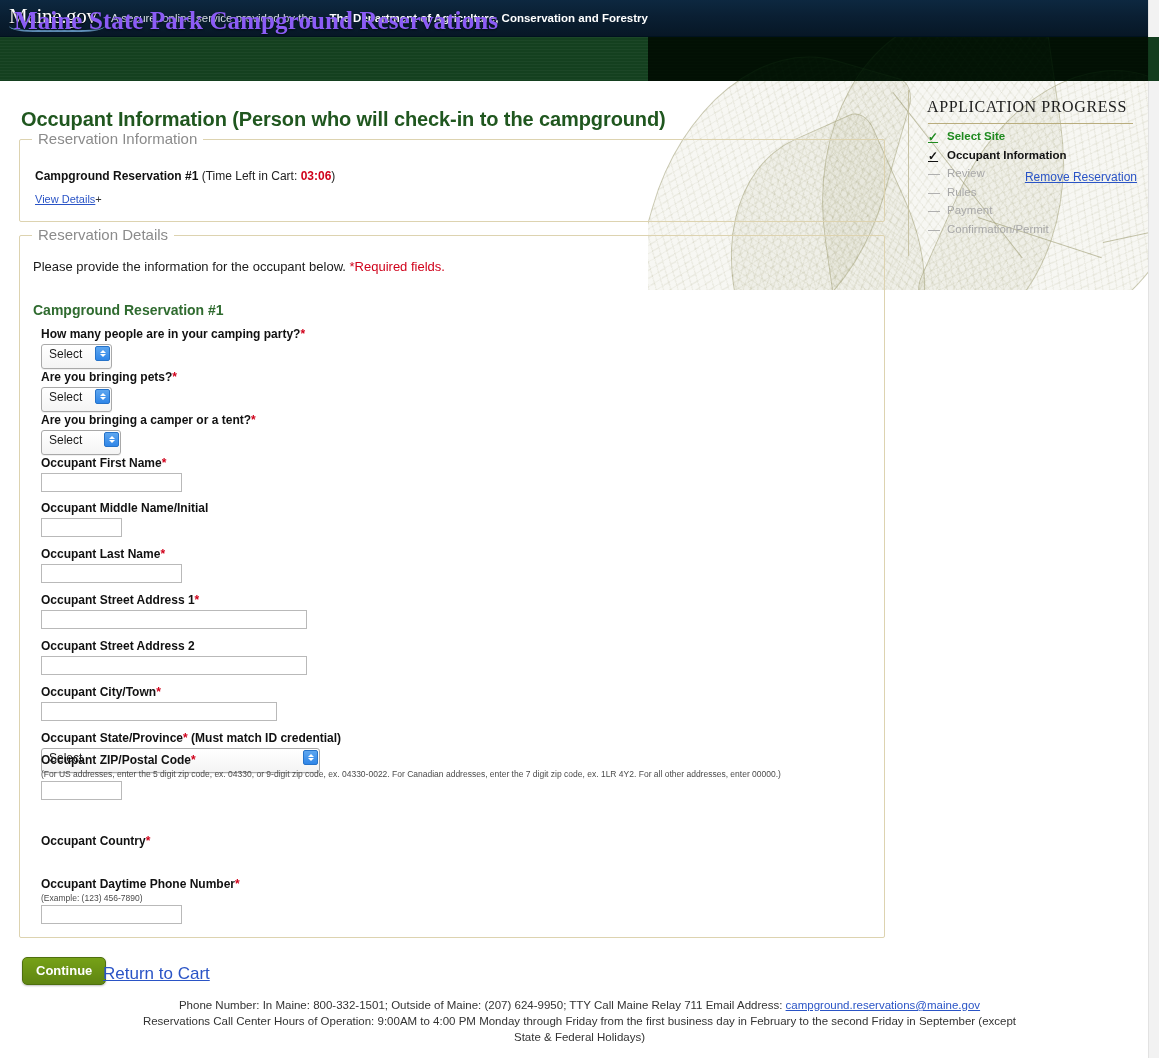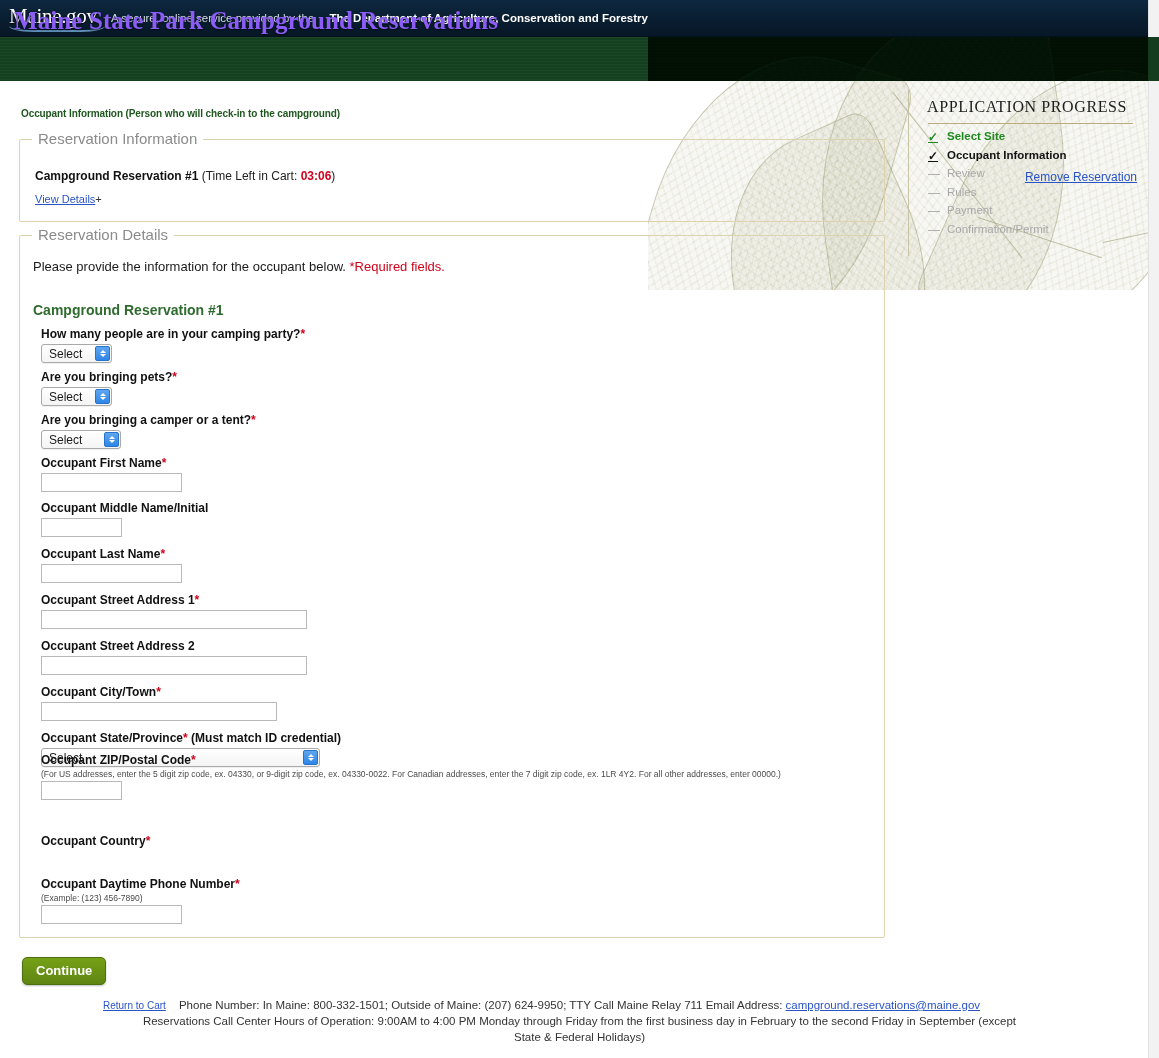--- a/index.html
+++ b/index.html
@@ -101,21 +101,21 @@
   }
   .vein.v1 { left: 245px; top: 55px; width: 210px; transform: rotate(52deg); transform-origin: left center; }
   .vein.v2 { left: 455px; top: 205px; width: 80px; transform: rotate(-12deg); transform-origin: left center; }
   .vein.v3 { left: 330px; top: 180px; width: 130px; transform: rotate(18deg); transform-origin: left center; }
 
   
   .content { position: absolute; left: 0; top: 81px; width: 1159px; }
 
   .page-heading {
     position: absolute; left: 21px; top: 27px;
-    font-size: 10px; font-weight: bold;
+    font-size: 20px; font-weight: bold;
     color: #20571f;
     letter-spacing: -0.1px;
   }
 
   
   .fset {
     position: absolute;
     border: 1px solid #ddd3b0;
     border-radius: 2px;
     background: transparent;
@@ -181,21 +181,21 @@
     background: #fff;
     font-size: 12px;
     padding: 1px 3px;
     font-family: "Liberation Sans", sans-serif;
     outline: none;
   }
   
   .sel {
     position: relative;
     display: inline-block;
-    height: 19px;
+    height: 25px;
     border: 1px solid #a9a9a9;
     border-radius: 3px;
     background: linear-gradient(to bottom, #ffffff 0%, #f4f4f4 100%);
     box-shadow: 0 1px 0 rgba(0,0,0,0.06);
     vertical-align: top;
   }
   .sel .selval {
     position: absolute; left: 7px; top: 2px;
     font-size: 12px; color: #1a1a1a;
     white-space: nowrap;
@@ -267,21 +267,21 @@
     border-radius: 5px;
     color: #ffffff;
     font-size: 13px;
     font-weight: bold;
     box-shadow: 0 1px 2px rgba(0,0,0,0.25);
     cursor: pointer;
     font-family: "Liberation Sans", sans-serif;
   }
   .return-cart {
     position: absolute; left: 103px; top: 883px;
-    font-size: 10px; color: #2a54c6; text-decoration: underline; margin-top: 36px;
+    font-size: 17px; color: #2a54c6; text-decoration: underline;
   }
   .footer-text {
     position: absolute; left: 0; top: 916px;
     width: 1159px;
     text-align: center;
     font-size: 11.5px;
     color: #333;
     line-height: 16px;
   }
   .footer-text a { color: #2a54c6; text-decoration: underline; }

